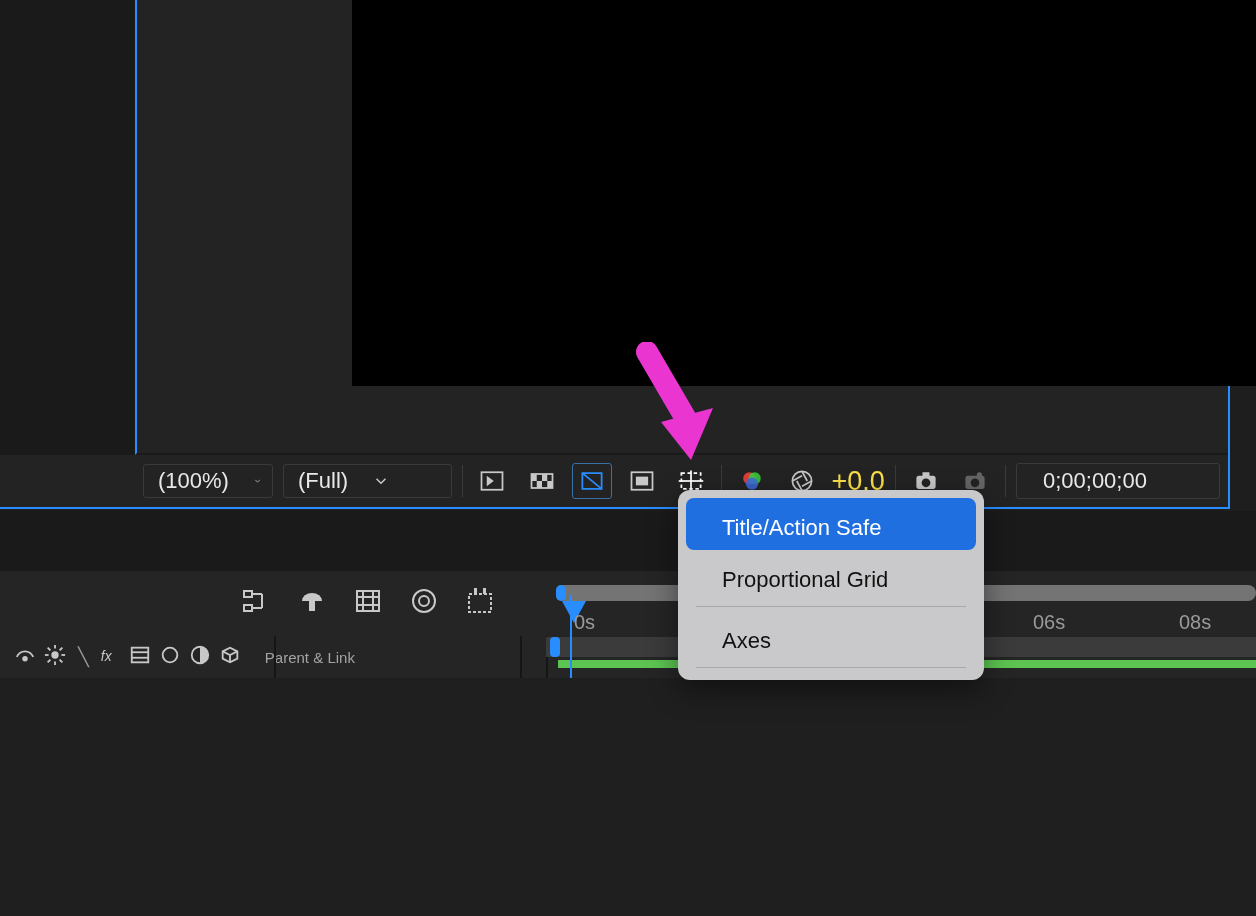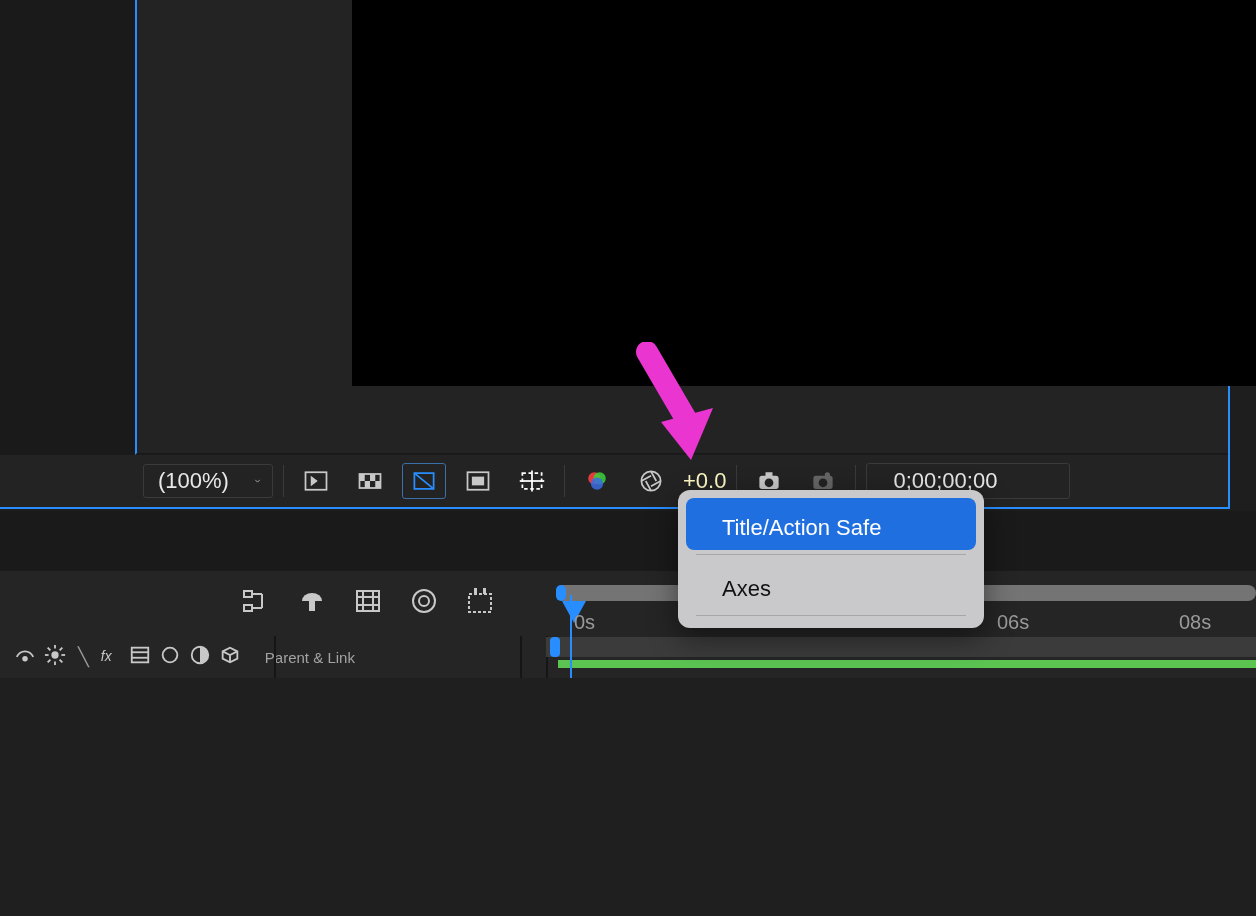--- a/index.html
+++ b/index.html
@@ -100,22 +100,22 @@
     justify-content: center;
     border:1px solid transparent;
     border-radius:3px;
   }
   .toolbar-btn.active { border-color:#3a6fa8 }
   .toolbar-btn svg { width:28px;height:28px }
   .toolbar-sep {
     width:1px;height:32px;background:#3a3a3a;
   }
   .expo-val {
-    color:#fef9c3;
-    font-size:22px;
+    color:#fde047;
+    font-size:27px;
   }
   .tc-box {
     height:34px;
     border:1px solid #3a3a3a;
     border-radius:3px;
     padding:0 26px;
     display:flex;align-items:center;
     font-size:22px;
     color:#e8e8e8;
     min-width:150px;
@@ -253,20 +253,26 @@
     </div>
 
     <div class="comp-footer">
       <div class="dropdown dd-zoom">
         <span>(100%)</span>
         <svg class="chev" viewBox="0 0 24 24">
             <path d="M6 9l6 6 6-6" fill="none" stroke="#c8c8c8" stroke-width="2"></path>
           </svg>
       </div>
 
+      <div class="dropdown dd-res">
+        <span>(Full)</span>
+        <svg class="chev" viewBox="0 0 24 24">
+            <path d="M6 9l6 6 6-6" fill="none" stroke="#c8c8c8" stroke-width="2"></path>
+          </svg>
+      </div>
 
       <div class="toolbar-sep"></div>
 
       <div class="toolbar-btn">
         <svg viewBox="0 0 32 32">
             <rect x="4" y="6" width="24" height="20" fill="none" stroke="#c8c8c8" stroke-width="2"></rect>
             <path d="M10 10l8 6-8 6z" fill="#c8c8c8"></path>
           </svg>
       </div>
       <div class="toolbar-btn">
@@ -372,21 +378,21 @@
 
       <div class="hdr-ruler">
         <div class="nav-bar">
           <div class="hL"></div>
         </div>
         <svg class="playhead-flag" viewBox="0 0 28 22">
             <path d="M2 0h24L14 22z" fill="#288dff"></path>
           </svg>
         <div class="tick-labels">
           <span style="left:18px">0s</span>
-          <span style="left:441px">06s</span>
+          <span style="left:477px">06s</span>
           <span style="left:623px">08s</span>
         </div>
       </div>
     </div>
 
     <div class="tl-cols">
       <div class="col-icons">
         <span><svg viewBox="0 0 24 24">
               <path d="M3 14c4-8 14-8 18 0" fill="none" stroke="#c8c8c8" stroke-width="2"></path>
               <circle cx="12" cy="16" r="3" fill="#c8c8c8"></circle>
@@ -445,20 +451,23 @@
     <svg viewBox="0 0 90 120">
       <path d="M22 10 L64 82" stroke="#ea35d1" stroke-width="22" stroke-linecap="round"></path>
       <path d="M36 80 L88 66 L66 118 Z" fill="#ea35d1"></path>
     </svg>
   </div>
 
   <div class="popup">
     <div class="item selected">
       <span>Title/Action Safe</span>
     </div>
+    <div class="item">
+      <span>Proportional Grid</span>
+    </div>
     <hr>
     <div class="item">
       <span>Axes</span>
     </div>
     <hr>
   </div>
 
 </div>
 
 </body></html>

